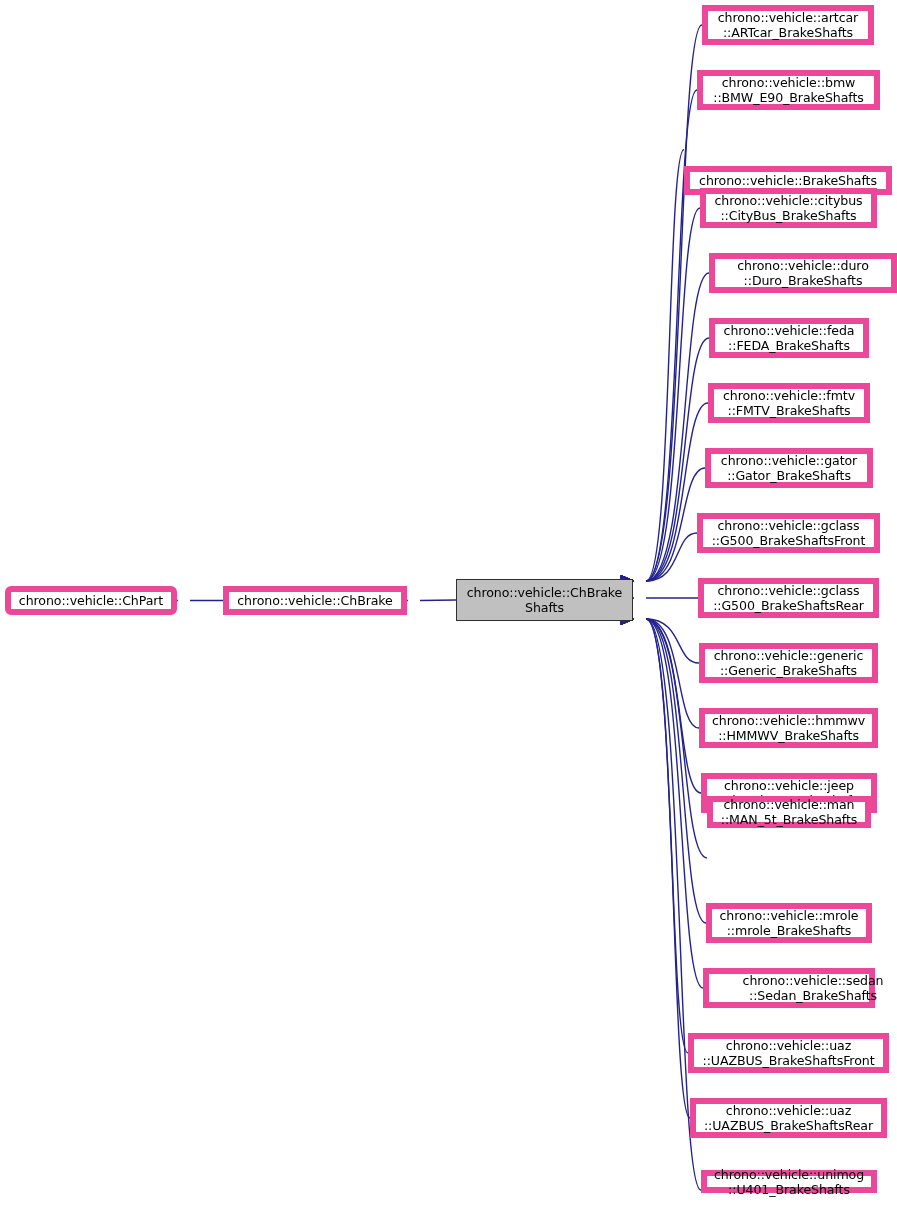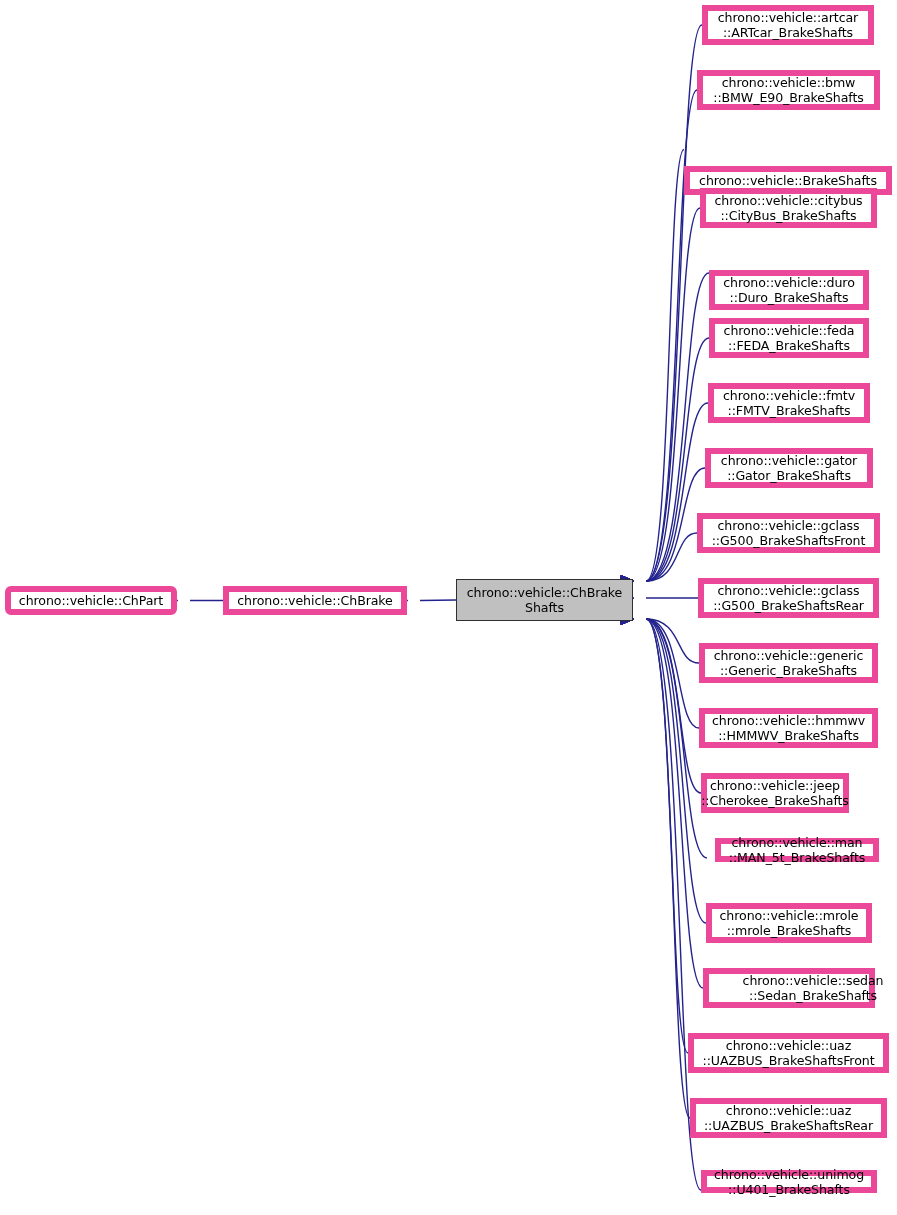--- a/index.html
+++ b/index.html
@@ -98,30 +98,30 @@
     </svg>
 
   <div id="nodes">
       <div class="node" style="left: 5px; top: 586px; width: 172px; height: 29px; border-radius: 6px;"><span class="l1">chrono::vehicle::ChPart</span></div>
       <div class="node" style="left: 223px; top: 586px; width: 184px; height: 29px;"><span class="l1">chrono::vehicle::ChBrake</span></div>
       <div class="node current" style="left: 456px; top: 579px; width: 177px; height: 42px;"><span class="l1">chrono::vehicle::ChBrake</span><span class="l2">Shafts</span></div>
       <div class="node" style="left: 702px; top: 5px; width: 172px; height: 40px;"><span class="l1">chrono::vehicle::artcar</span><span class="l2">::ARTcar_BrakeShafts</span></div>
       <div class="node" style="left: 697px; top: 70px; width: 183px; height: 40px;"><span class="l1">chrono::vehicle::bmw</span><span class="l2">::BMW_E90_BrakeShafts</span></div>
       <div class="node" style="left: 684px; top: 135px; width: 208px; height: 29px; margin-top: 31px;"><span class="l1">chrono::vehicle::BrakeShafts</span></div>
       <div class="node" style="left: 700px; top: 188px; width: 177px; height: 40px; text-align: right;"><span class="l1">chrono::vehicle::citybus</span><span class="l2">::CityBus_BrakeShafts</span></div>
-      <div class="node" style="left: 709px; top: 270px; width: 160px; height: 40px;"><span class="l1">chrono::vehicle::duro</span><span class="l2">::Duro_BrakeShafts</span></div>
+      <div class="node" style="left: 709px; top: 253px; width: 188px; height: 40px;"><span class="l1">chrono::vehicle::duro</span><span class="l2">::Duro_BrakeShafts</span></div>
       <div class="node" style="left: 709px; top: 318px; width: 160px; height: 40px;"><span class="l1">chrono::vehicle::feda</span><span class="l2">::FEDA_BrakeShafts</span></div>
       <div class="node" style="left: 708px; top: 383px; width: 162px; height: 40px;"><span class="l1">chrono::vehicle::fmtv</span><span class="l2">::FMTV_BrakeShafts</span></div>
       <div class="node" style="left: 705px; top: 448px; width: 168px; height: 40px;"><span class="l1">chrono::vehicle::gator</span><span class="l2">::Gator_BrakeShafts</span></div>
       <div class="node" style="left: 697px; top: 513px; width: 183px; height: 40px;"><span class="l1">chrono::vehicle::gclass</span><span class="l2">::G500_BrakeShaftsFront</span></div>
       <div class="node" style="left: 698px; top: 578px; width: 181px; height: 40px;"><span class="l1">chrono::vehicle::gclass</span><span class="l2">::G500_BrakeShaftsRear</span></div>
       <div class="node" style="left: 699px; top: 643px; width: 179px; height: 40px;"><span class="l1">chrono::vehicle::generic</span><span class="l2">::Generic_BrakeShafts</span></div>
       <div class="node" style="left: 699px; top: 708px; width: 179px; height: 40px;"><span class="l1">chrono::vehicle::hmmwv</span><span class="l2">::HMMWV_BrakeShafts</span></div>
-      <div class="node" style="left: 701px; top: 773px; width: 148px; height: 40px;"><span class="l1">chrono::vehicle::jeep</span><span class="l2">::Cherokee_BrakeShafts</span></div>
-      <div class="node" style="left: 707px; top: 838px; width: 164px; height: 24px; margin-left: 8px;"><span class="l1">chrono::vehicle::man</span><span class="l2">::MAN_5t_BrakeShafts</span></div>
+      <div class="node" style="left: 701px; top: 773px; width: 176px; height: 40px;"><span class="l1">chrono::vehicle::jeep</span><span class="l2">::Cherokee_BrakeShafts</span></div>
+      <div class="node" style="left: 707px; top: 796px; width: 164px; height: 32px;"><span class="l1">chrono::vehicle::man</span><span class="l2">::MAN_5t_BrakeShafts</span></div>
       <div class="node" style="left: 706px; top: 903px; width: 166px; height: 40px;"><span class="l1">chrono::vehicle::mrole</span><span class="l2">::mrole_BrakeShafts</span></div>
       <div class="node" style="left: 703px; top: 968px; width: 172px; height: 40px; padding-left: 48px;"><span class="l1">chrono::vehicle::sedan</span><span class="l2">::Sedan_BrakeShafts</span></div>
       <div class="node" style="left: 688px; top: 1033px; width: 201px; height: 40px;"><span class="l1">chrono::vehicle::uaz</span><span class="l2">::UAZBUS_BrakeShaftsFront</span></div>
       <div class="node" style="left: 690px; top: 1098px; width: 197px; height: 40px;"><span class="l1">chrono::vehicle::uaz</span><span class="l2">::UAZBUS_BrakeShaftsRear</span></div>
       <div class="node" style="left: 701px; top: 1170px; width: 176px; height: 23px;"><span class="l1">chrono::vehicle::unimog</span><span class="l2">::U401_BrakeShafts</span></div>
     </div>
 
 </div>
 
 </body></html>

